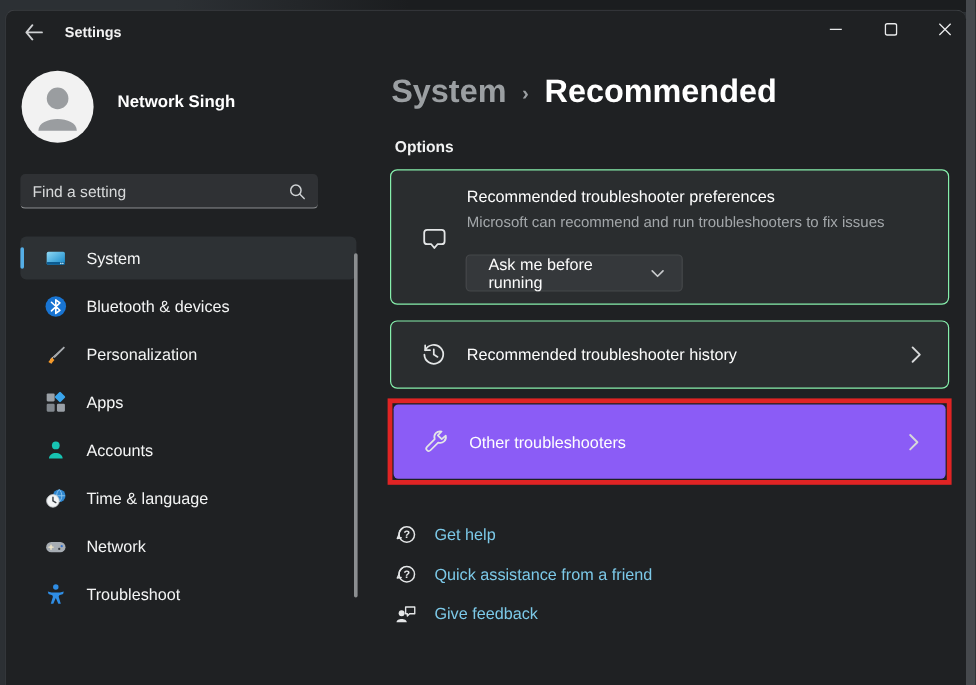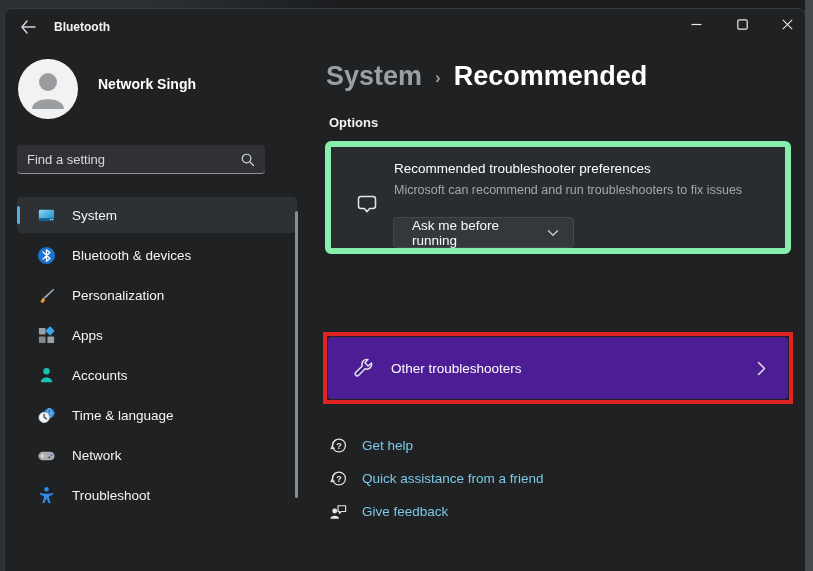--- a/index.html
+++ b/index.html
@@ -55,63 +55,63 @@
 
   
   .breadcrumb { position:absolute; left:321px; top:52px; font-size:27px; font-weight:600;
     display:flex; align-items:center; gap:13px; }
   .crumb-parent { color:#9b9fa2; cursor:pointer; }
   .crumb-sep { color:#9b9fa2; }
   .crumb-current { color:#ffffff; }
 
   .section-label { position:absolute; left:324px; top:106px; font-size:13px; font-weight:700; color:#f1f2f2; }
 
-  .card { background:#2a2d2f; border-radius:6px; border:6px solid #86efac; }
+  .card { background:#2a2d2f; border-radius:6px; border:1px solid #86efac; }
 
   .card-prefs { position:absolute; left:320px; top:132px; width:466px; height:113px; }
   .card-prefs .c-icon { position:absolute; left:24px; top:45px; }
   .card-prefs .c-title { position:absolute; left:63px; top:14px; font-size:13.5px; color:#fefefe; }
   .card-prefs .c-desc { position:absolute; left:63px; top:36px; font-size:12.5px; color:#a3a7aa; }
   .dropdown { position:absolute; left:62px; top:70px; width:181px; height:31px;
     background:#35383b; border:1px solid #45484a; border-radius:4px;
     display:flex; align-items:center; padding:0 14px 0 18px; cursor:pointer; }
   .dropdown-value { font-size:13.5px; color:#fbfbfb; flex:1; }
 
   .card-row { position:absolute; left:320px; width:466px; height:57px;
     display:flex; align-items:center; padding:0 22px 0 24px; gap:16px; cursor:pointer; }
   .card-history { top:258px; }
   .row-label { font-size:13.5px; color:#fefefe; }
   .row-chevron { margin-left:auto; }
 
   .highlight-wrap { position:absolute; left:318px; top:323px; width:470px; height:72px;
     border:4px solid #e02424; }
   .card-other { position:absolute; left:1px; top:1px; width:460px; height:62px;
     display:flex; align-items:center; padding:0 22px 0 24px; gap:16px; cursor:pointer;
-    background:#4c1d95; border-radius:4px; border:none; }
+    background:#8b5cf6; border-radius:4px; border:none; }
 
   .links { position:absolute; left:324px; top:420px; width:300px; }
   .link-row { height:33px; display:flex; align-items:center; gap:14px; cursor:pointer; }
   .link-label { font-size:13.5px; color:#7cc9e8; }
   .link-icon { width:19px; height:19px; flex:0 0 19px; }
 </style>
 </head>
 <body>
 
 <div class="backdrop-top"></div>
 <div class="backdrop-right"></div>
 
 <div class="window">
 
   <div class="titlebar">
     <div class="back-btn">
       <svg width="16" height="14" viewBox="0 0 16 14">
         <path d="M7 1 L2 7 L7 13 M2 7 H15" stroke="#cfd1d3" stroke-width="1.5" fill="none" stroke-linecap="round" stroke-linejoin="round"></path>
       </svg>
     </div>
-    <div class="app-title">Bluetooth</div>
+    <div class="app-title">Settings</div>
     <div class="win-btn btn-min">
       <svg width="11" height="11" viewBox="0 0 11 11">
         <line x1="0.5" y1="5.5" x2="10.5" y2="5.5" stroke="#e8e9ea" stroke-width="1.2"></line>
       </svg>
     </div>
     <div class="win-btn btn-max">
       <svg width="11" height="11" viewBox="0 0 11 11">
         <rect x="0.8" y="0.8" width="9.4" height="9.4" rx="1.5" stroke="#e8e9ea" stroke-width="1.2" fill="none"></rect>
       </svg>
     </div>
@@ -239,20 +239,31 @@
     <div class="c-title">Recommended troubleshooter preferences</div>
     <div class="c-desc">Microsoft can recommend and run troubleshooters to fix issues</div>
     <div class="dropdown">
       <span class="dropdown-value">Ask me before running</span>
       <svg width="12" height="8" viewBox="0 0 12 8">
         <path d="M1.5 1.8 L6 6.2 L10.5 1.8" stroke="#c8cacc" stroke-width="1.4" fill="none" stroke-linecap="round" stroke-linejoin="round"></path>
       </svg>
     </div>
   </div>
 
+  <div class="card card-row card-history">
+    <svg width="23" height="23" viewBox="0 0 24 24">
+      <path d="M4.5 4 V8.2 H8.7" stroke="#e4e6e7" stroke-width="1.5" fill="none" stroke-linecap="round" stroke-linejoin="round"></path>
+      <path d="M4.6 8.2 A8.2 8.2 0 1 1 3.8 12" stroke="#e4e6e7" stroke-width="1.5" fill="none" stroke-linecap="round"></path>
+      <path d="M12 7.5 V12 L15.3 14" stroke="#e4e6e7" stroke-width="1.5" fill="none" stroke-linecap="round"></path>
+    </svg>
+    <span class="row-label">Recommended troubleshooter history</span>
+    <svg class="row-chevron" width="9" height="15" viewBox="0 0 9 15">
+      <path d="M1.5 1.5 L7.5 7.5 L1.5 13.5" stroke="#d6d8d9" stroke-width="1.6" fill="none" stroke-linecap="round" stroke-linejoin="round"></path>
+    </svg>
+  </div>
 
   <div class="highlight-wrap">
     <div class="card-other">
       <svg width="23" height="23" viewBox="0 0 24 24">
         <path d="M20.3 6.3 a5 5 0 0 1 -6.6 6 L7 19 a2.1 2.1 0 0 1 -3 -3 l6.7 -6.7 a5 5 0 0 1 6 -6.6 L13.4 6 l3.4 3.4 z" stroke="#e4e6e7" stroke-width="1.5" fill="none" stroke-linecap="round" stroke-linejoin="round"></path>
       </svg>
       <span class="row-label">Other troubleshooters</span>
       <svg class="row-chevron" width="9" height="15" viewBox="0 0 9 15">
         <path d="M1.5 1.5 L7.5 7.5 L1.5 13.5" stroke="#d6d8d9" stroke-width="1.6" fill="none" stroke-linecap="round" stroke-linejoin="round"></path>
       </svg>

